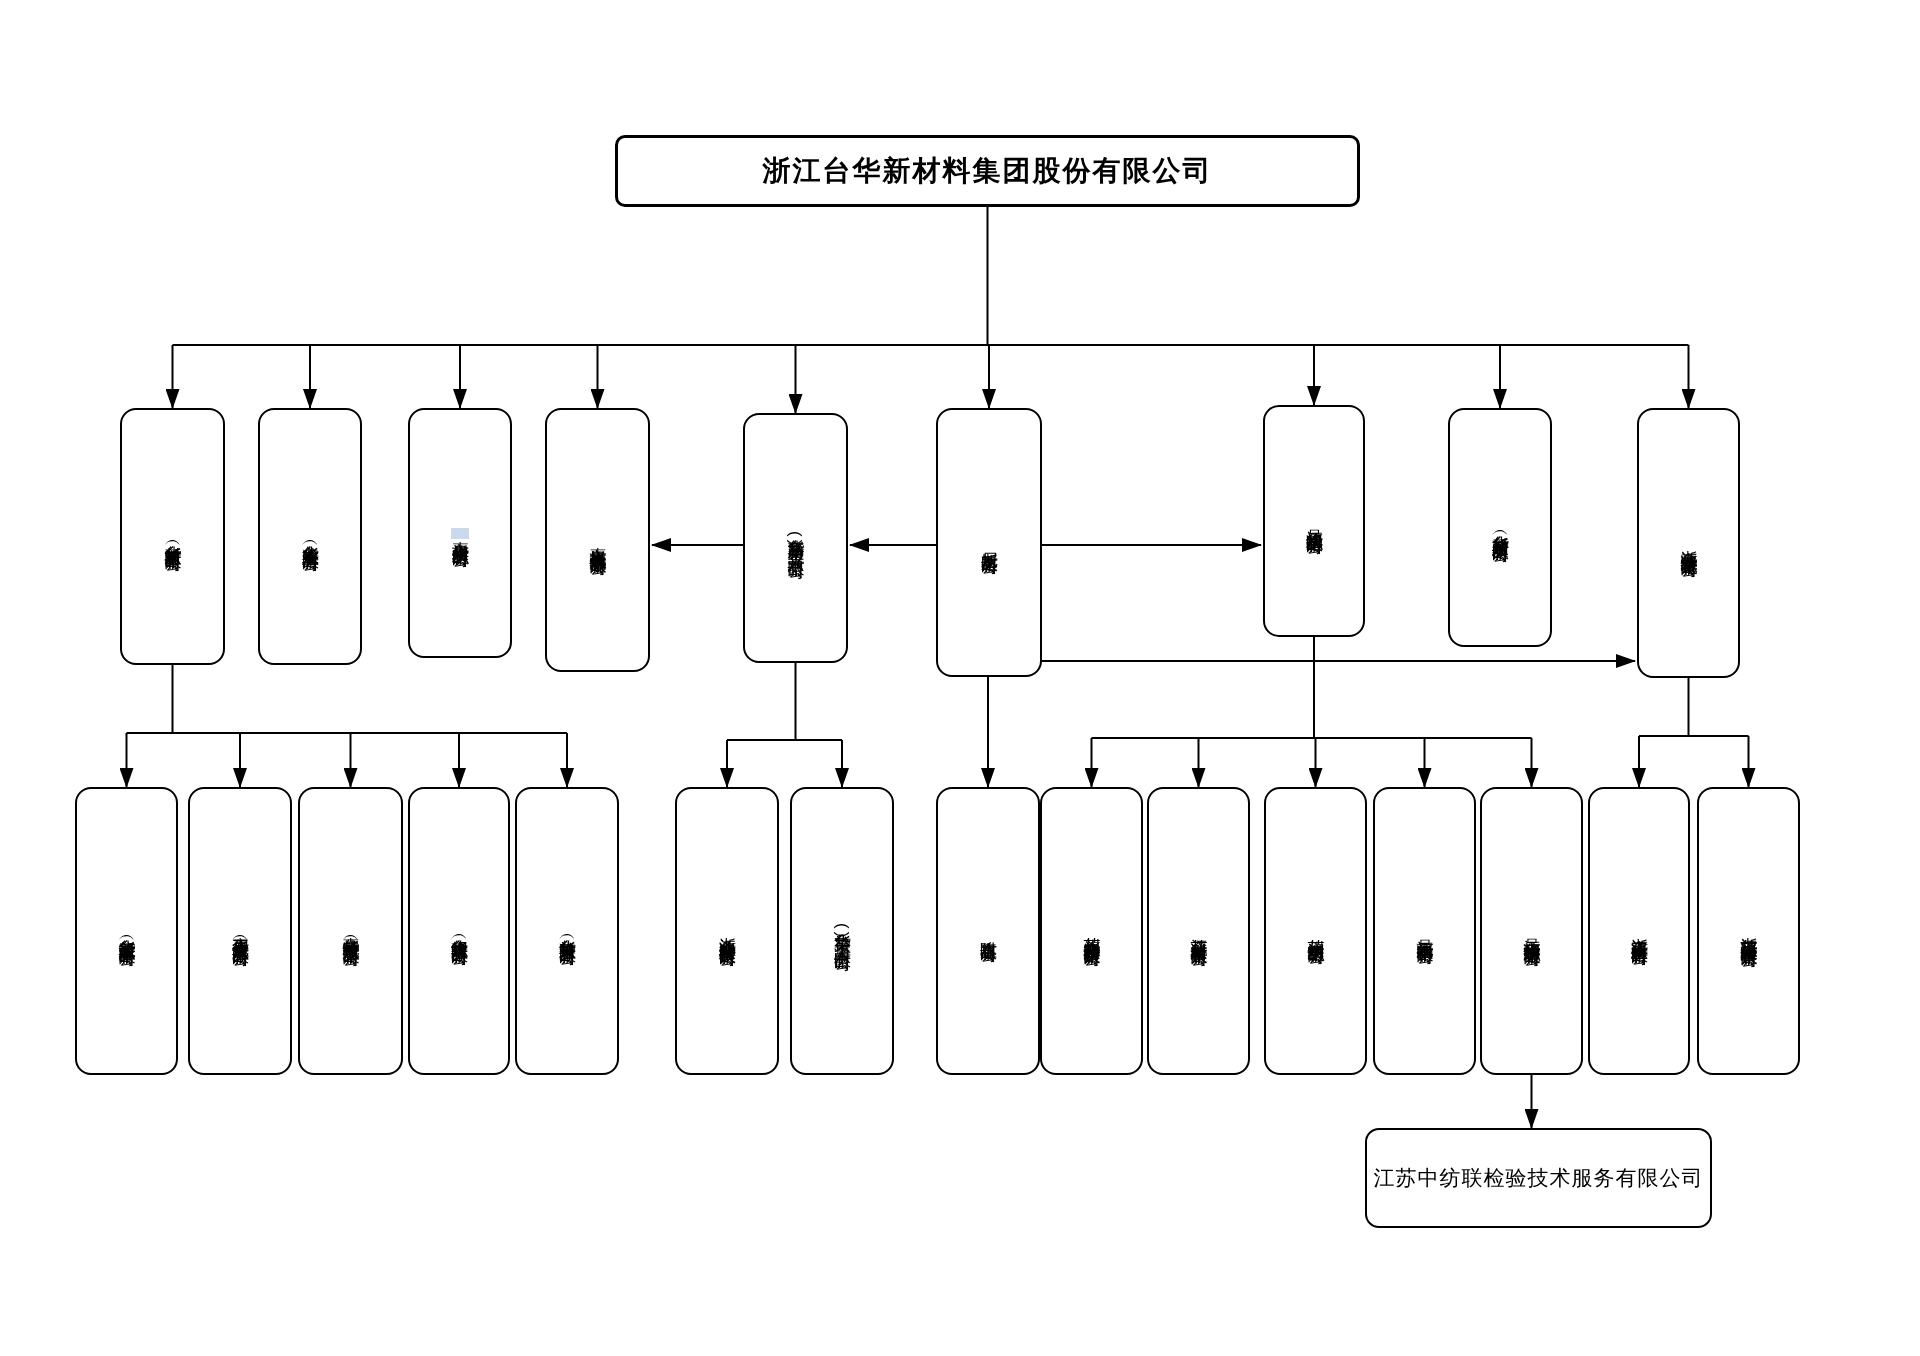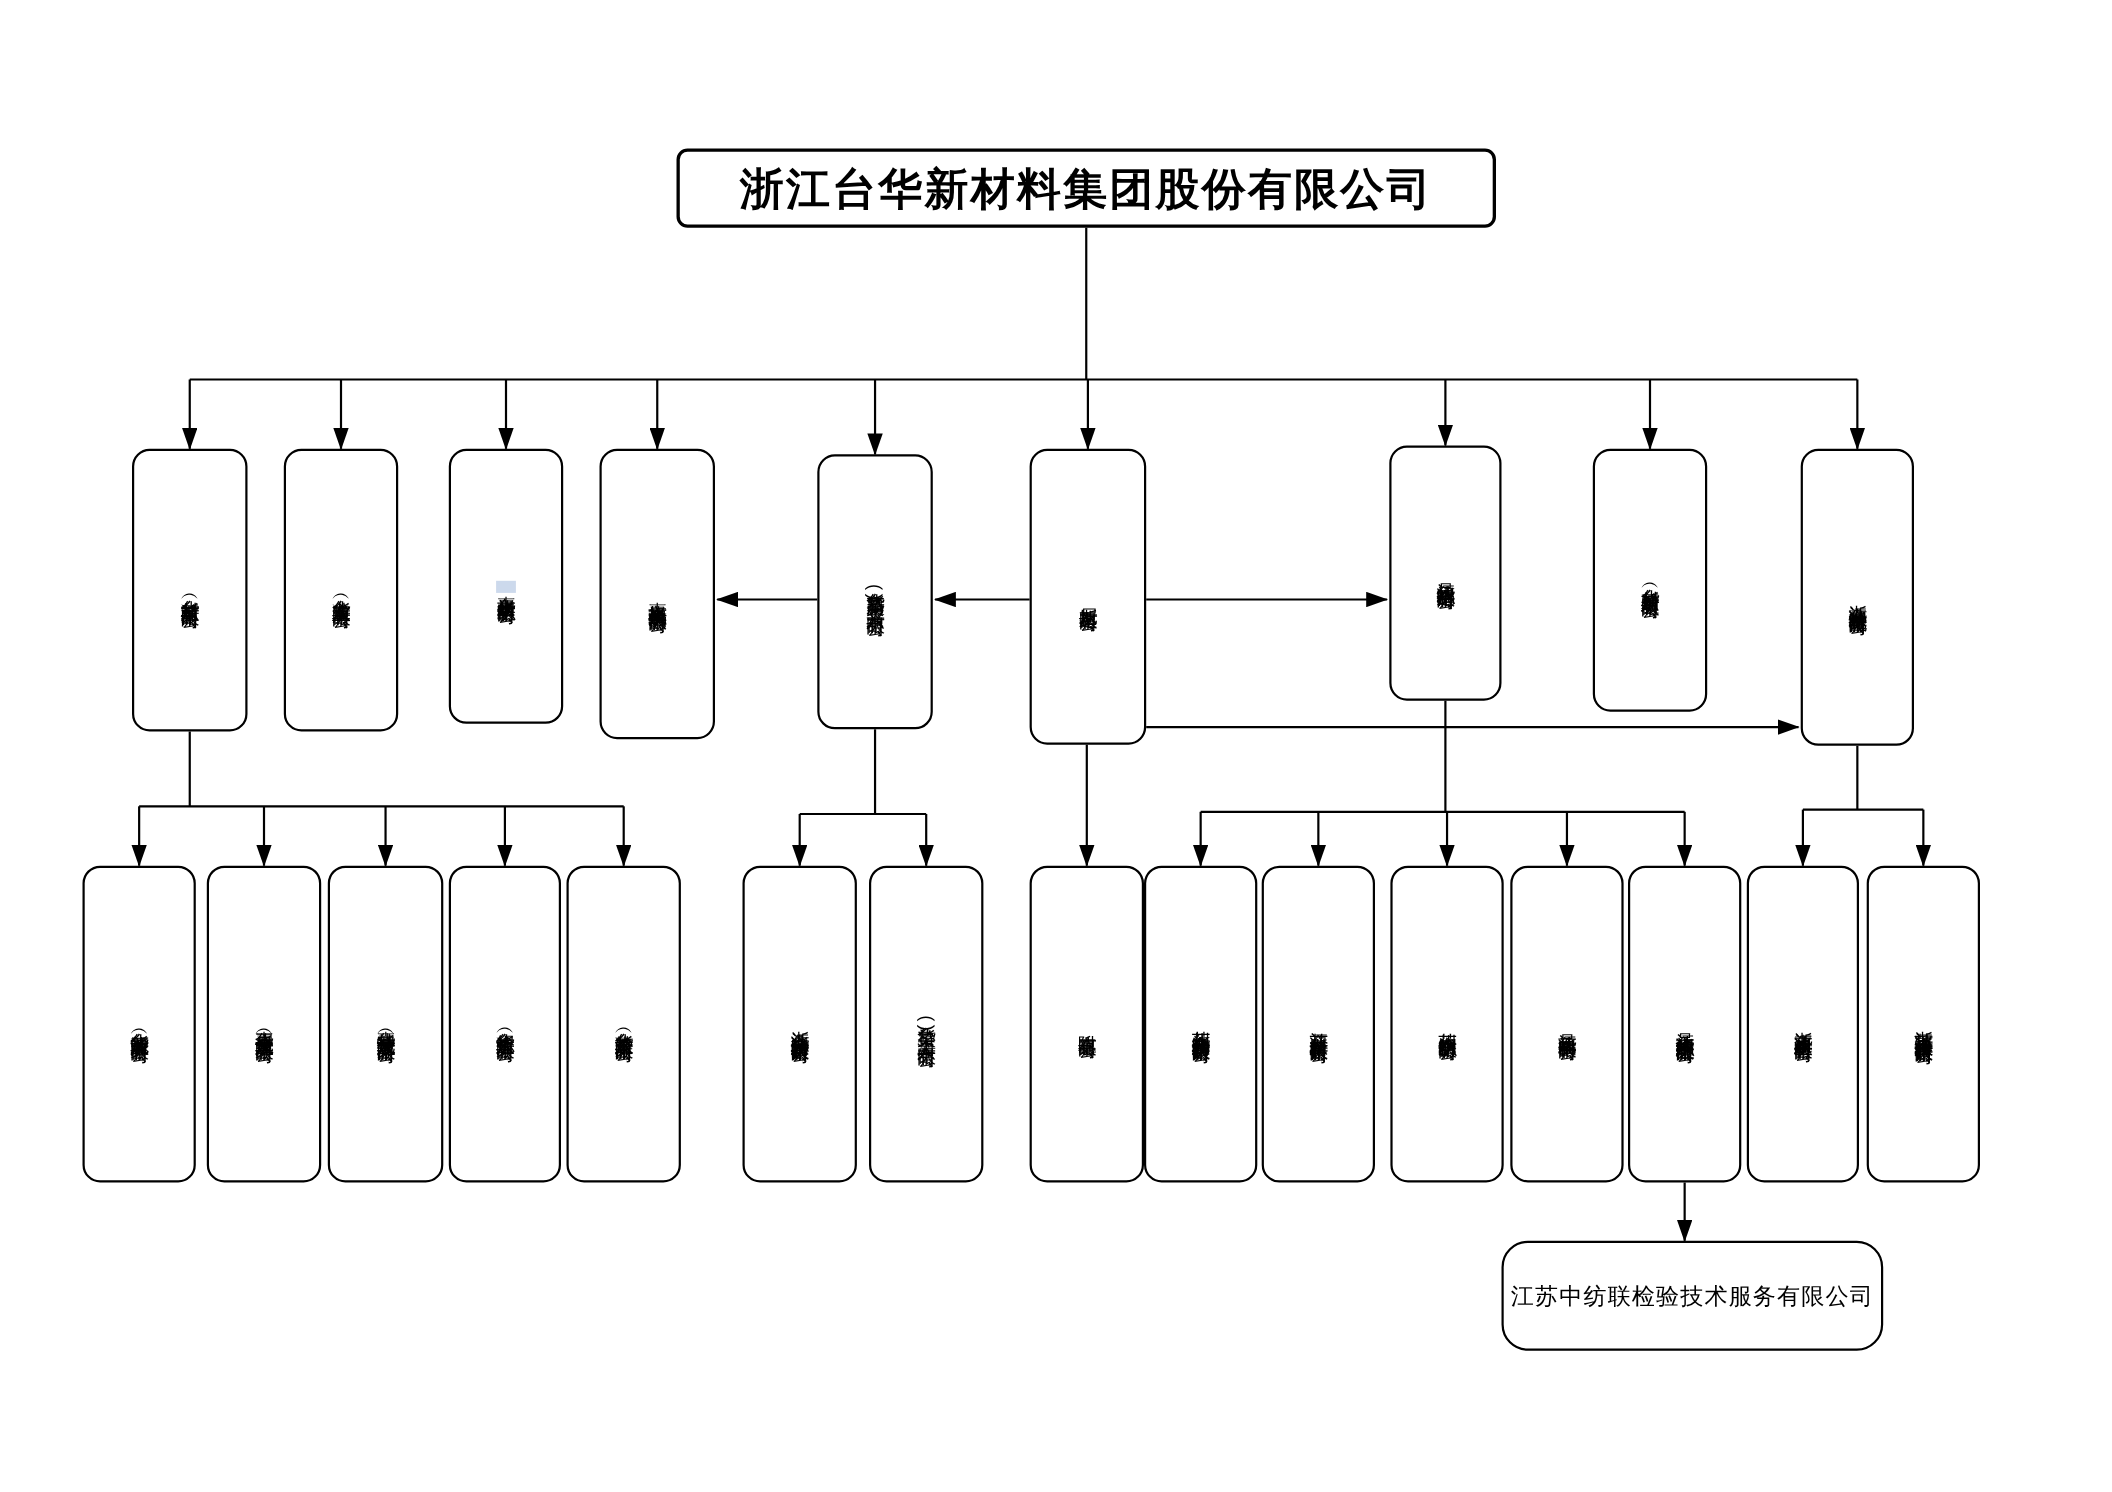--- a/index.html
+++ b/index.html
@@ -12,21 +12,21 @@
     position:absolute;z-index:2;box-sizing:border-box;background:#ffffff;
     border:2px solid #000;border-radius:16px;
     display:flex;align-items:center;justify-content:center;
   }
   .vlabel{
     writing-mode:vertical-rl;text-orientation:mixed;
     font-size:17px;letter-spacing:1px;line-height:1.05;white-space:nowrap;
   }
   .vlabel.highlight{background:#ccd9ec;}
   .root-node{border-width:3px;border-radius:10px;z-index:2;}
-  .root-label{font-size:40px;font-weight:bold;letter-spacing:2px;white-space:nowrap;}
+  .root-label{font-size:28px;font-weight:bold;letter-spacing:2px;white-space:nowrap;}
   .bottom-node{border-width:2.5px;border-radius:14px;z-index:2;}
   .bottom-label{font-size:21px;letter-spacing:1px;white-space:nowrap;}
 </style>
 </head>
 <body>
 
 <div class="canvas">
   <svg class="connectors" id="connector-svg" width="1920" height="1356">
     <defs>
       <marker id="arrowhead" viewBox="0 0 20 14" refX="19" refY="7" markerWidth="20" markerHeight="14" markerUnits="userSpaceOnUse" orient="auto">
@@ -150,16 +150,16 @@
         <span class="vlabel">吴江市福华纺织整理有限公司</span>
       </div>
       <div class="node" style="left: 1588px; top: 787px; width: 102px; height: 288px;">
         <span class="vlabel">浙江嘉华再生材料有限公司</span>
       </div>
       <div class="node" style="left: 1697px; top: 787px; width: 103px; height: 288px;">
         <span class="vlabel">浙江英瑞特再生材料科技有限公司</span>
       </div>
     </div>
 
-  <div class="node bottom-node" id="bottom-node" style="left: 1365px; top: 1128px; width: 347px; height: 100px; border-radius: 24px;">
+  <div class="node bottom-node" id="bottom-node" style="left: 1365px; top: 1128px; width: 347px; height: 100px;">
     <span class="bottom-label">江苏中纺联检验技术服务有限公司</span>
   </div>
 </div>
 
 </body></html>

